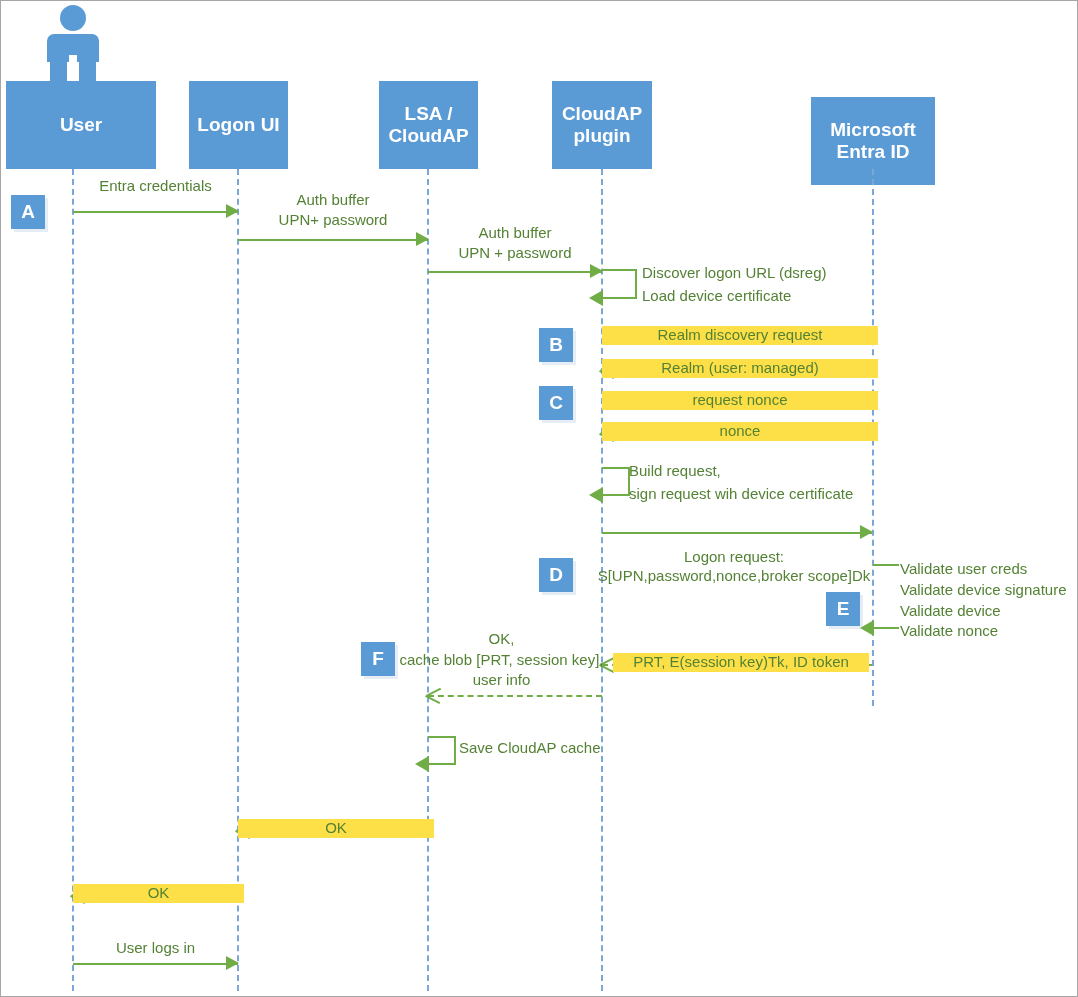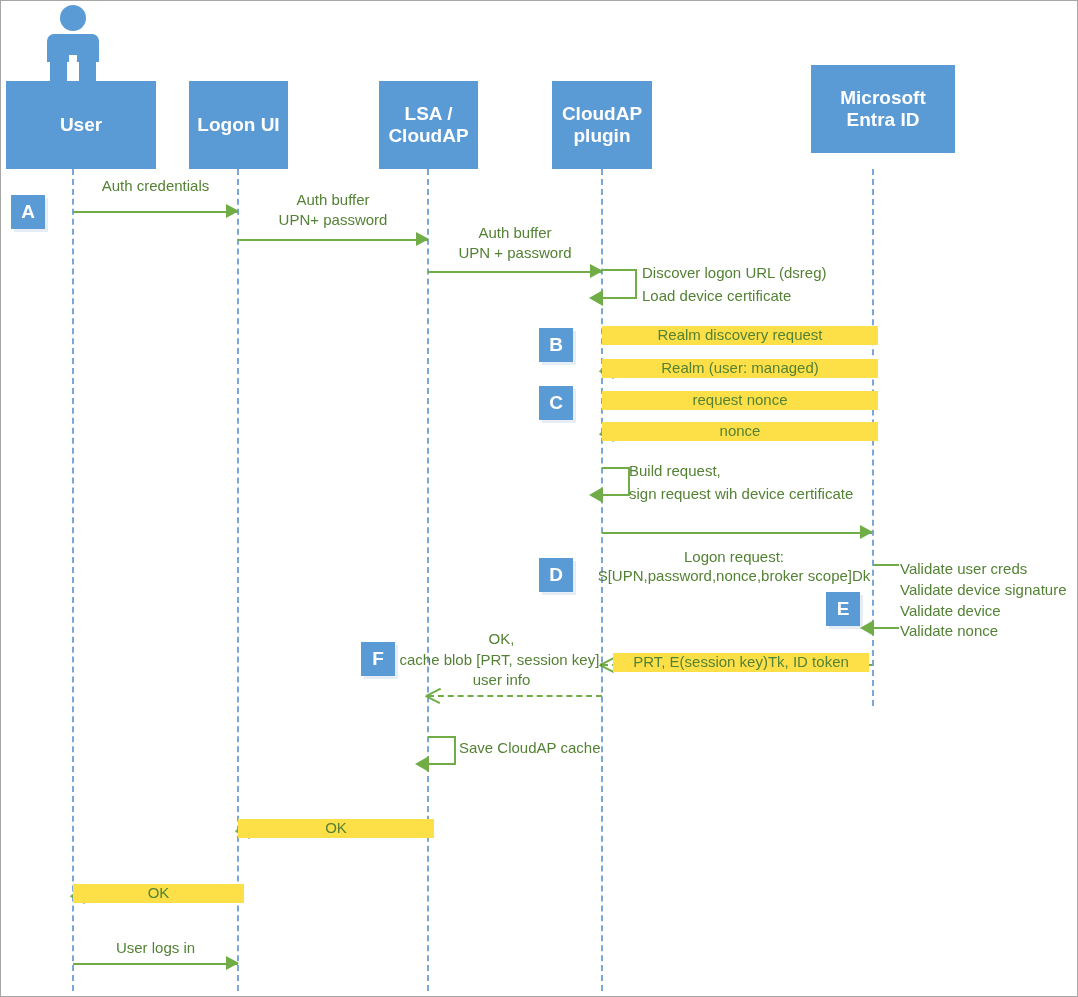--- a/index.html
+++ b/index.html
@@ -107,39 +107,39 @@
   <div class="pbox" style="left:378px;top:80px;width:99px;height:88px;flex-direction:column;">
     <span>LSA /</span>
     <span>CloudAP</span>
   </div>
 
   <div class="pbox" style="left:551px;top:80px;width:100px;height:88px;flex-direction:column;">
     <span>CloudAP</span>
     <span>plugin</span>
   </div>
 
-  <div class="pbox" style="left:810px;top:64px;width:144px;height:88px;flex-direction:column;">
+  <div class="pbox" style="left:810px;top:96px;width:124px;height:88px;flex-direction:column;">
     <span>Microsoft</span>
     <span>Entra ID</span>
   </div>
 
   <div class="lifeline" style="left:71px;top:168px;height:822px;"></div>
   <div class="lifeline" style="left:236px;top:168px;height:822px;"></div>
   <div class="lifeline" style="left:426px;top:168px;height:822px;"></div>
   <div class="lifeline" style="left:600px;top:168px;height:822px;"></div>
   <div class="lifeline" style="left:871px;top:168px;height:537px;"></div>
 
   <div class="marker" style="left:10px;top:194px;">
     <span>A</span>
   </div>
   <div class="msg" style="left:72px;top:210px;width:165px;">
     <div class="line"></div>
     <div class="arrowR"></div>
   </div>
-  <div class="mlabel" style="left:72px;top:176px;width:165px;">Auth credentials</div>
+  <div class="mlabel" style="left:72px;top:176px;width:165px;">Entra credentials</div>
 
   <div class="msg" style="left:237px;top:238px;width:190px;">
     <div class="line"></div>
     <div class="arrowR"></div>
   </div>
   <div class="mlabel" style="left:237px;top:190px;width:190px;">Auth buffer</div>
   <div class="mlabel" style="left:237px;top:210px;width:190px;">UPN+ password</div>
 
   <div class="msg" style="left:427px;top:270px;width:174px;">
     <div class="line"></div>

